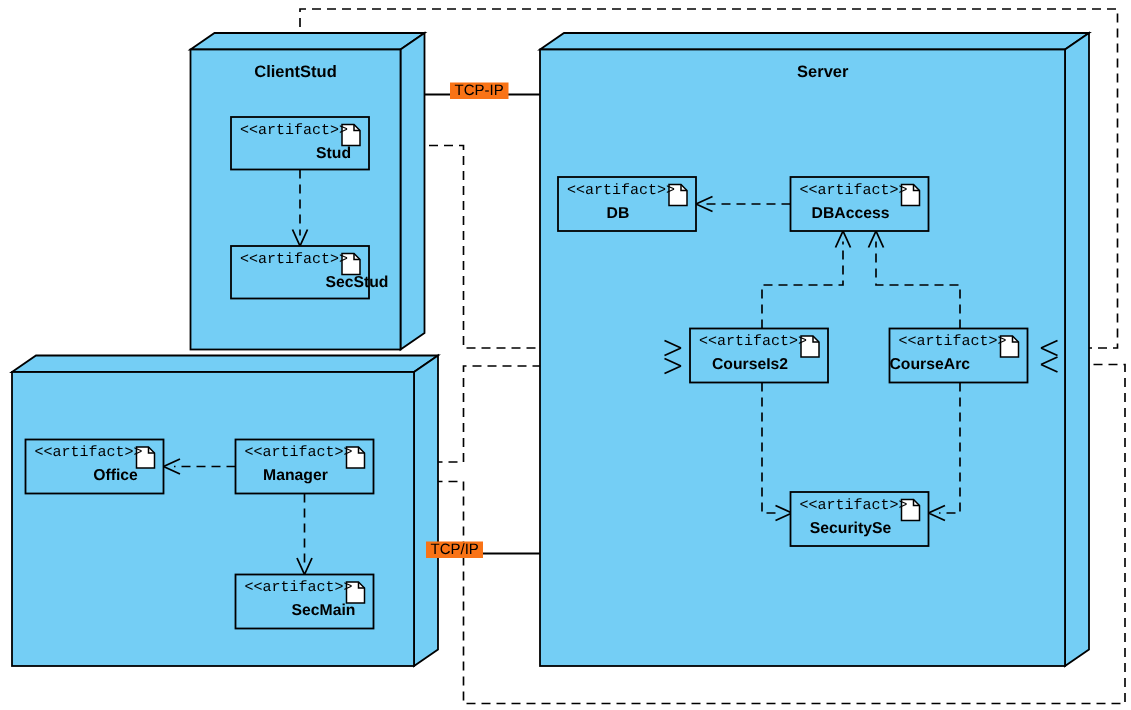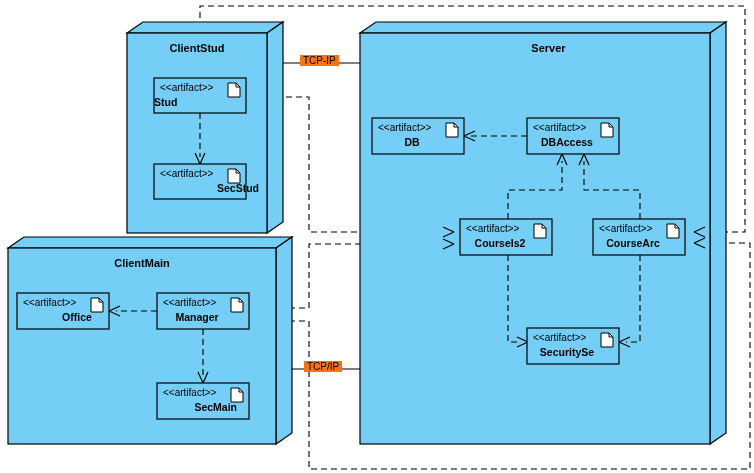--- a/index.html
+++ b/index.html
@@ -31,20 +31,21 @@
     color: #000000;
     text-align: center;
     white-space: nowrap;
   }
   .artifact-stereotype {
     position: absolute;
     font-size: 10px;
     font-weight: normal;
     color: #000000;
     white-space: nowrap;
+    font-family: Liberation Mono, monospace;
   }
   .artifact-name {
     position: absolute;
     font-size: 10.5px;
     font-weight: bold;
     color: #000000;
     white-space: nowrap;
   }
   .link-label {
     position: absolute;
@@ -226,25 +227,24 @@
     <g>
       <path d="M 454 232 l -11 -5 M 454 232 l -11 5" fill="none" stroke="#000" stroke-width="1.2"></path>
       <path d="M 454 244 l -11 -5 M 454 244 l -11 5" fill="none" stroke="#000" stroke-width="1.2"></path>
       <path d="M 694 232 l 11 -5 M 694 232 l 11 5" fill="none" stroke="#000" stroke-width="1.2"></path>
       <path d="M 694 243 l 11 -5 M 694 243 l 11 5" fill="none" stroke="#000" stroke-width="1.2"></path>
     </g>
 
   </svg>
 
   <div class="node-label" style="left:127px; top:42px; width:140px;">ClientStud</div>
-  <div class="node-label" style="left:8px; top:257px; width:268px;">ClientMain</div>
   <div class="node-label" style="left:360px; top:42px; width:377px;">Server</div>
 
   <div class="artifact-stereotype" style="left:160px; top:82px;">&lt;&lt;artifact&gt;&gt;</div>
-  <div class="artifact-name" style="left:154px; top:96px; width:80px; text-align:left;">Stud</div>
+  <div class="artifact-name" style="left:154px; top:96px; width:80px; text-align:right;">Stud</div>
 
   <div class="artifact-stereotype" style="left:160px; top:168px;">&lt;&lt;artifact&gt;&gt;</div>
   <div class="artifact-name" style="left:154px; top:182px; width:80px; text-align:center;padding-left:44px;">SecStud</div>
 
   <div class="artifact-stereotype" style="left:23px; top:297px;">&lt;&lt;artifact&gt;&gt;</div>
   <div class="artifact-name" style="left:17px; top:311px; width:80px; text-align:center;margin-left:20px;">Office</div>
 
   <div class="artifact-stereotype" style="left:163px; top:297px;">&lt;&lt;artifact&gt;&gt;</div>
   <div class="artifact-name" style="left:157px; top:311px; width:80px; text-align:center;">Manager</div>
 
@@ -254,21 +254,21 @@
   <div class="artifact-stereotype" style="left:378px; top:122px;">&lt;&lt;artifact&gt;&gt;</div>
   <div class="artifact-name" style="left:372px; top:136px; width:80px; text-align:center;">DB</div>
 
   <div class="artifact-stereotype" style="left:533px; top:122px;">&lt;&lt;artifact&gt;&gt;</div>
   <div class="artifact-name" style="left:527px; top:136px; width:80px; text-align:center;">DBAccess</div>
 
   <div class="artifact-stereotype" style="left:466px; top:223px;">&lt;&lt;artifact&gt;&gt;</div>
   <div class="artifact-name" style="left:460px; top:237px; width:80px; text-align:center;">CourseIs2</div>
 
   <div class="artifact-stereotype" style="left:599px; top:223px;">&lt;&lt;artifact&gt;&gt;</div>
-  <div class="artifact-name" style="left:593px; top:237px; width:80px; text-align:center;">CourseArc</div>
+  <div class="artifact-name" style="left:593px; top:237px; width:80px; text-align:left;">CourseArc</div>
 
   <div class="artifact-stereotype" style="left:533px; top:332px;">&lt;&lt;artifact&gt;&gt;</div>
   <div class="artifact-name" style="left:527px; top:346px; width:80px; text-align:center;">SecuritySe</div>
 
   <div class="link-label" style="left:300px; top:55px;">TCP-IP</div>
-  <div class="link-label" style="left:304px; top:361px;">TCP/IP</div>
+  <div class="link-label" style="left:284px; top:361px;">TCP/IP</div>
 
 </div>
 
 </body></html>

